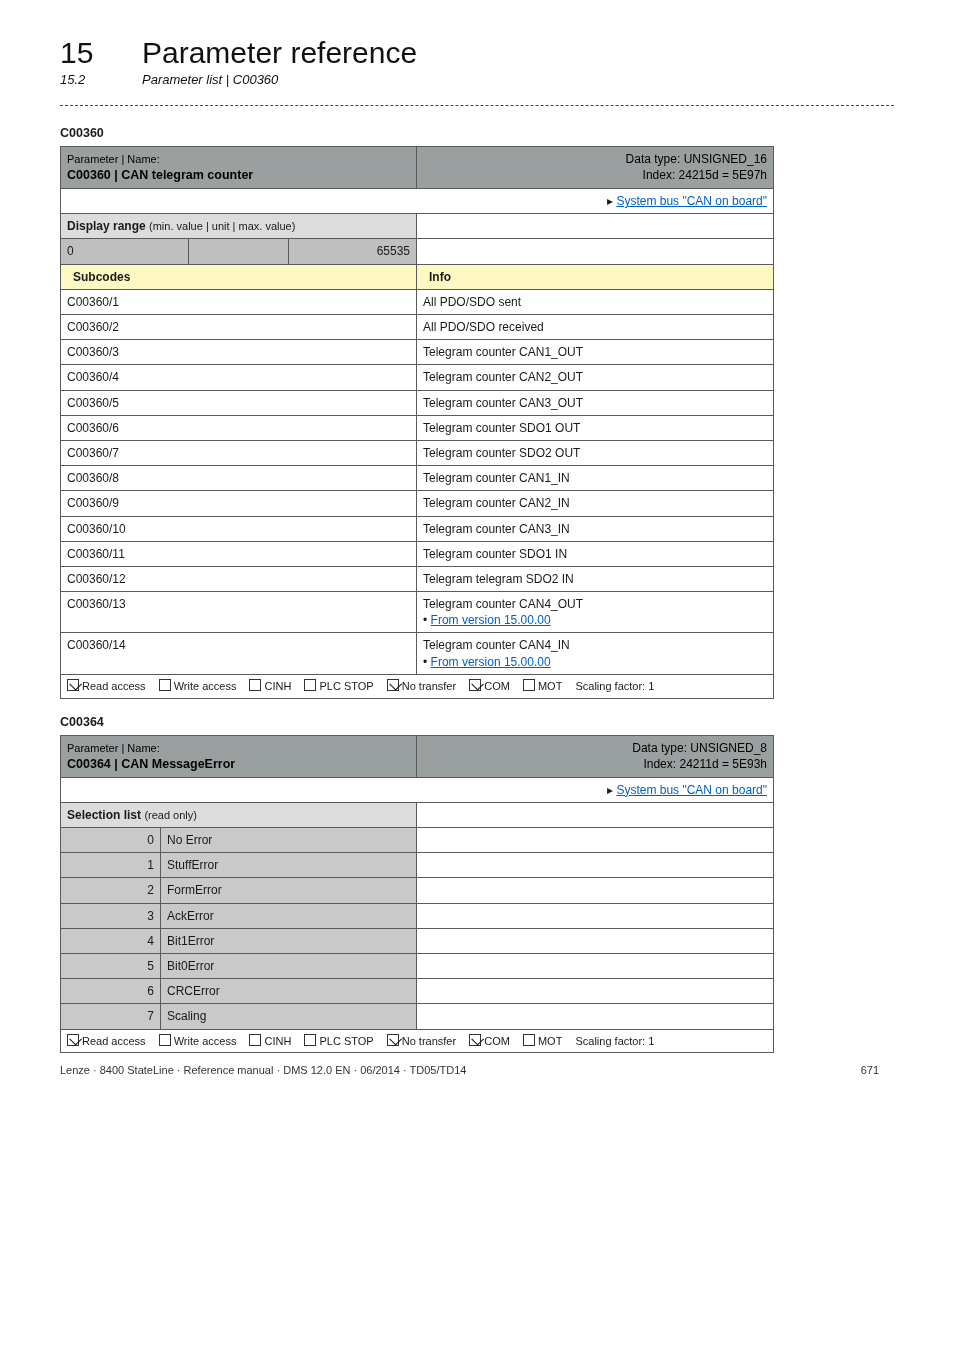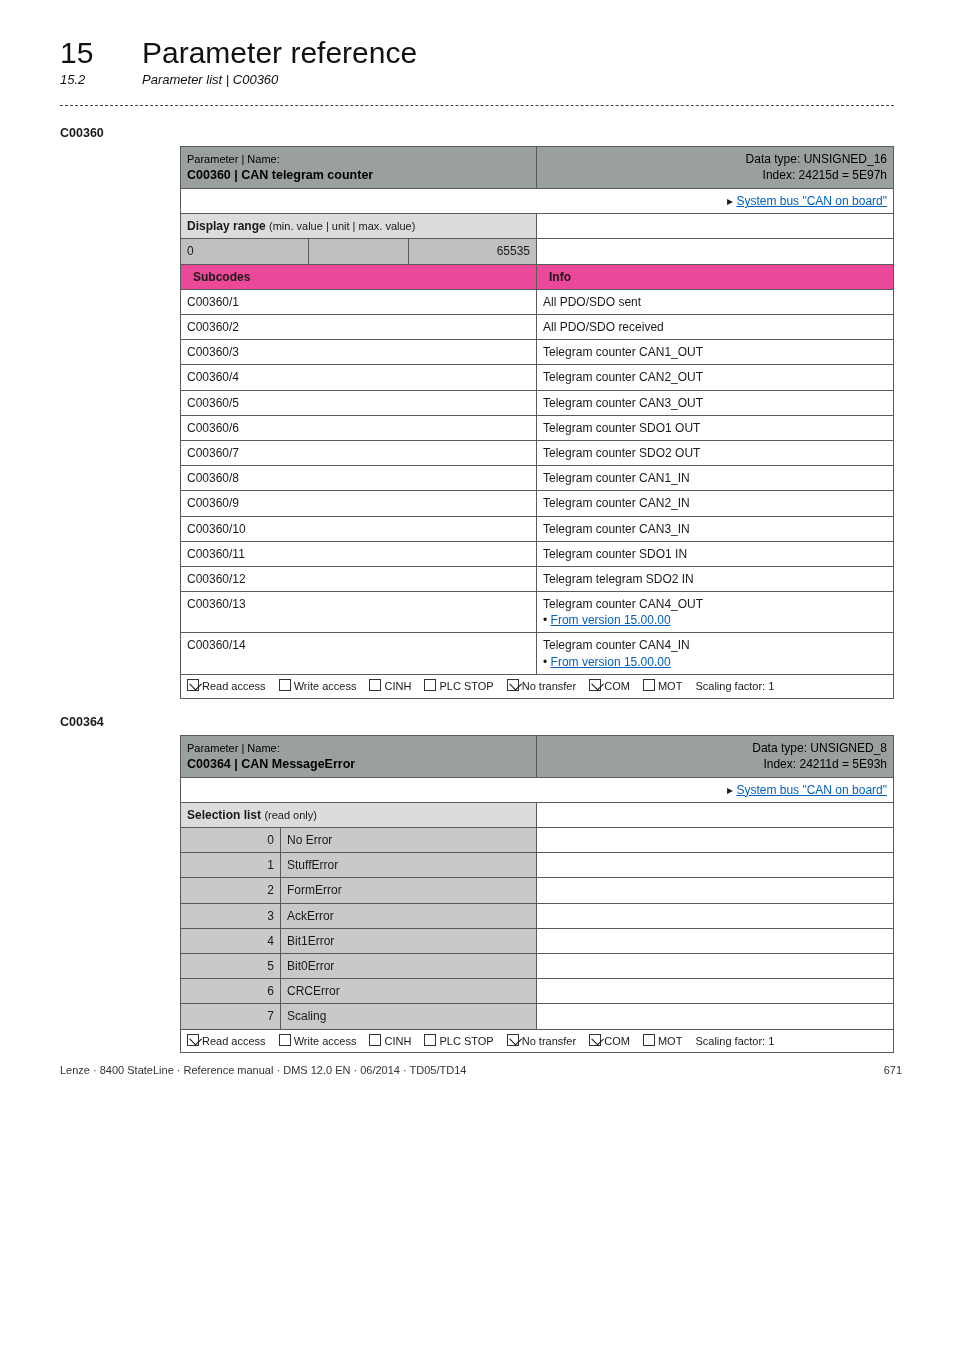--- a/index.html
+++ b/index.html
@@ -57,21 +57,20 @@
     height: 0;
   }
   .anchor {
     font-weight: 700;
     font-size: 12.5px;
     margin-top: 20px;
     margin-bottom: 6px;
   }
   
   .param-block {
-    margin-left: 120px;
     width: 714px;
     border: 1px solid #5a5a5a;
     border-collapse: collapse;
     table-layout: fixed;
   }
   .param-block td, .param-block th {
     border: 1px solid #5a5a5a;
     padding: 4px 6px;
     vertical-align: top;
     font-size: 12px;
@@ -97,21 +96,21 @@
     color: #003a78;
   }
   .syslink-row td {
     text-align: right;
   }
   .link {
     color: #0060c0;
     text-decoration: underline;
   }
   .section-row td {
-    background: #ec4899;
+    background: #fef9c3;
     font-weight: 700;
     padding-left: 12px;
   }
   .disp-range-label {
     background: #dcdcdc;
     font-weight: 700;
   }
   .disp-range-label .sub {
     font-weight: 400;
     font-size: 11px;
@@ -137,21 +136,21 @@
     position: absolute;
     left: 1px; top: -1px;
     width: 8px; height: 8px;
     border-left: 1.5px solid #111;
     border-bottom: 1.5px solid #111;
     transform: rotate(-45deg) translate(1px,2px);
   }
   .access-segment { margin-right: 10px; white-space: nowrap; }
   .footer {
     position: absolute;
-    left: 60px; right: 52px; bottom: 30px;
+    left: 60px; right: 75px; bottom: 30px;
     display: flex;
     justify-content: space-between;
     font-size: 11px;
     color: #333;
   }
   
   .sel-num { text-align: right; width: 100px; }
 </style>
 </head>
 <body>

